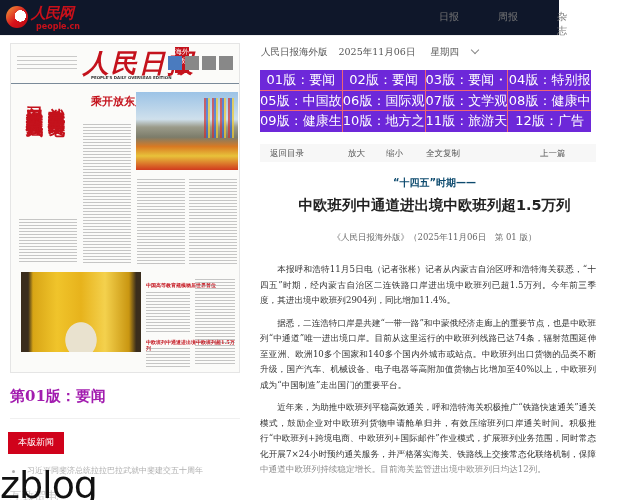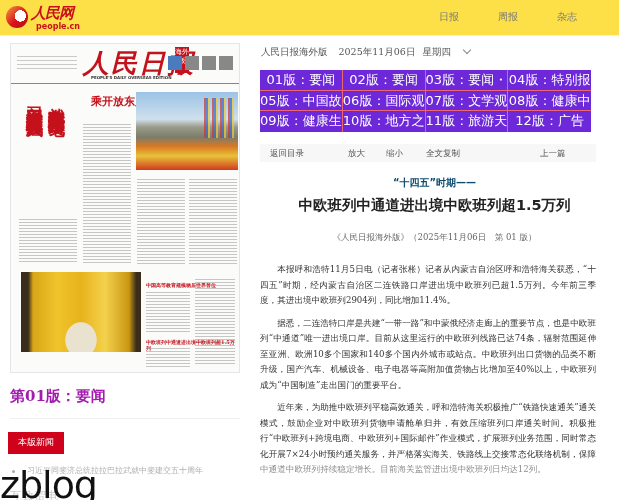--- a/index.html
+++ b/index.html
@@ -1,20 +1,20 @@
 <!DOCTYPE html>
 <html><head>
 <meta charset="utf-8">
 <style>
   * { box-sizing: border-box; margin: 0; padding: 0; }
   html, body { width: 619px; height: 500px; overflow: hidden; background: #ffffff; }
   body { font-family: "DejaVu Serif", "Liberation Serif", serif; color: #333; position: relative; }
 
   
-  .topbar { position: absolute; left: 0; top: 0; width: 619px; height: 36px; background: #fde047; border-bottom: 1px solid #f0f0f0; }
+  .topbar { position: absolute; left: 0; top: 0; width: 559px; height: 36px; background: #0f172a; border-bottom: 1px solid #f0f0f0; }
   .logo { position: absolute; left: 6px; top: 4px; width: 70px; height: 30px; }
   .logo .circ { position: absolute; left: 0; top: 2px; width: 22px; height: 22px; border-radius: 50%; background: radial-gradient(circle at 65% 45%, #fff 0 30%, transparent 31%), linear-gradient(135deg, #f2a23b 0%, #d8121c 55%, #b40d12 100%); }
   .logo .cn { position: absolute; left: 25px; top: 0; font-size: 15px; font-weight: bold; color: #c8101a; font-style: italic; letter-spacing: -1px; }
   .logo .en { position: absolute; left: 30px; top: 18px; font-size: 8px; color: #c8101a; font-family: "DejaVu Sans", sans-serif; font-weight: bold; }
   .topnav { position: absolute; top: 10px; font-size: 10px; color: #777; }
 
   
   .paper { position: absolute; left: 10px; top: 43px; width: 230px; height: 330px; border: 1px solid #e5e5e5; background: #fbfbf9; overflow: hidden; }
   .paper .mast { position: absolute; left: 0; top: 0; width: 100%; height: 40px; border-bottom: 1px solid #7a8a99; }
   .paper .mast .title { position: absolute; left: 72px; top: 2px; font-size: 26px; color: #c4121c; font-weight: bold; font-style: italic; letter-spacing: 2px; }
@@ -108,21 +108,21 @@
 <div class="edition-title">第01版：要闻</div>
 <div class="divider-left"></div>
 <div class="bbtn">本版新闻</div>
 <div class="news-item"><span class="dot"></span><span>习近平同斐济总统拉拉巴拉武就中斐建交五十周年</span></div>
 <div class="news-item2">互致贺电</div>
 <div class="watermark">zblog</div>
 
 <div class="crumb">
   <span>人民日报海外版</span>
   <span style="margin-left:8px">2025年11月06日</span>
-  <span style="margin-left:4px">星期四</span>
+  <span style="margin-left:12px">星期四</span>
   <span class="chev"></span>
 </div>
 
 <div class="grid">
   <div class="cell">01版：要闻</div>
   <div class="cell">02版：要闻</div>
   <div class="cell">03版：要闻・台港澳</div>
   <div class="cell">04版：特别报道</div>
   <div class="cell">05版：中国故事</div>
   <div class="cell">06版：国际观察</div>

